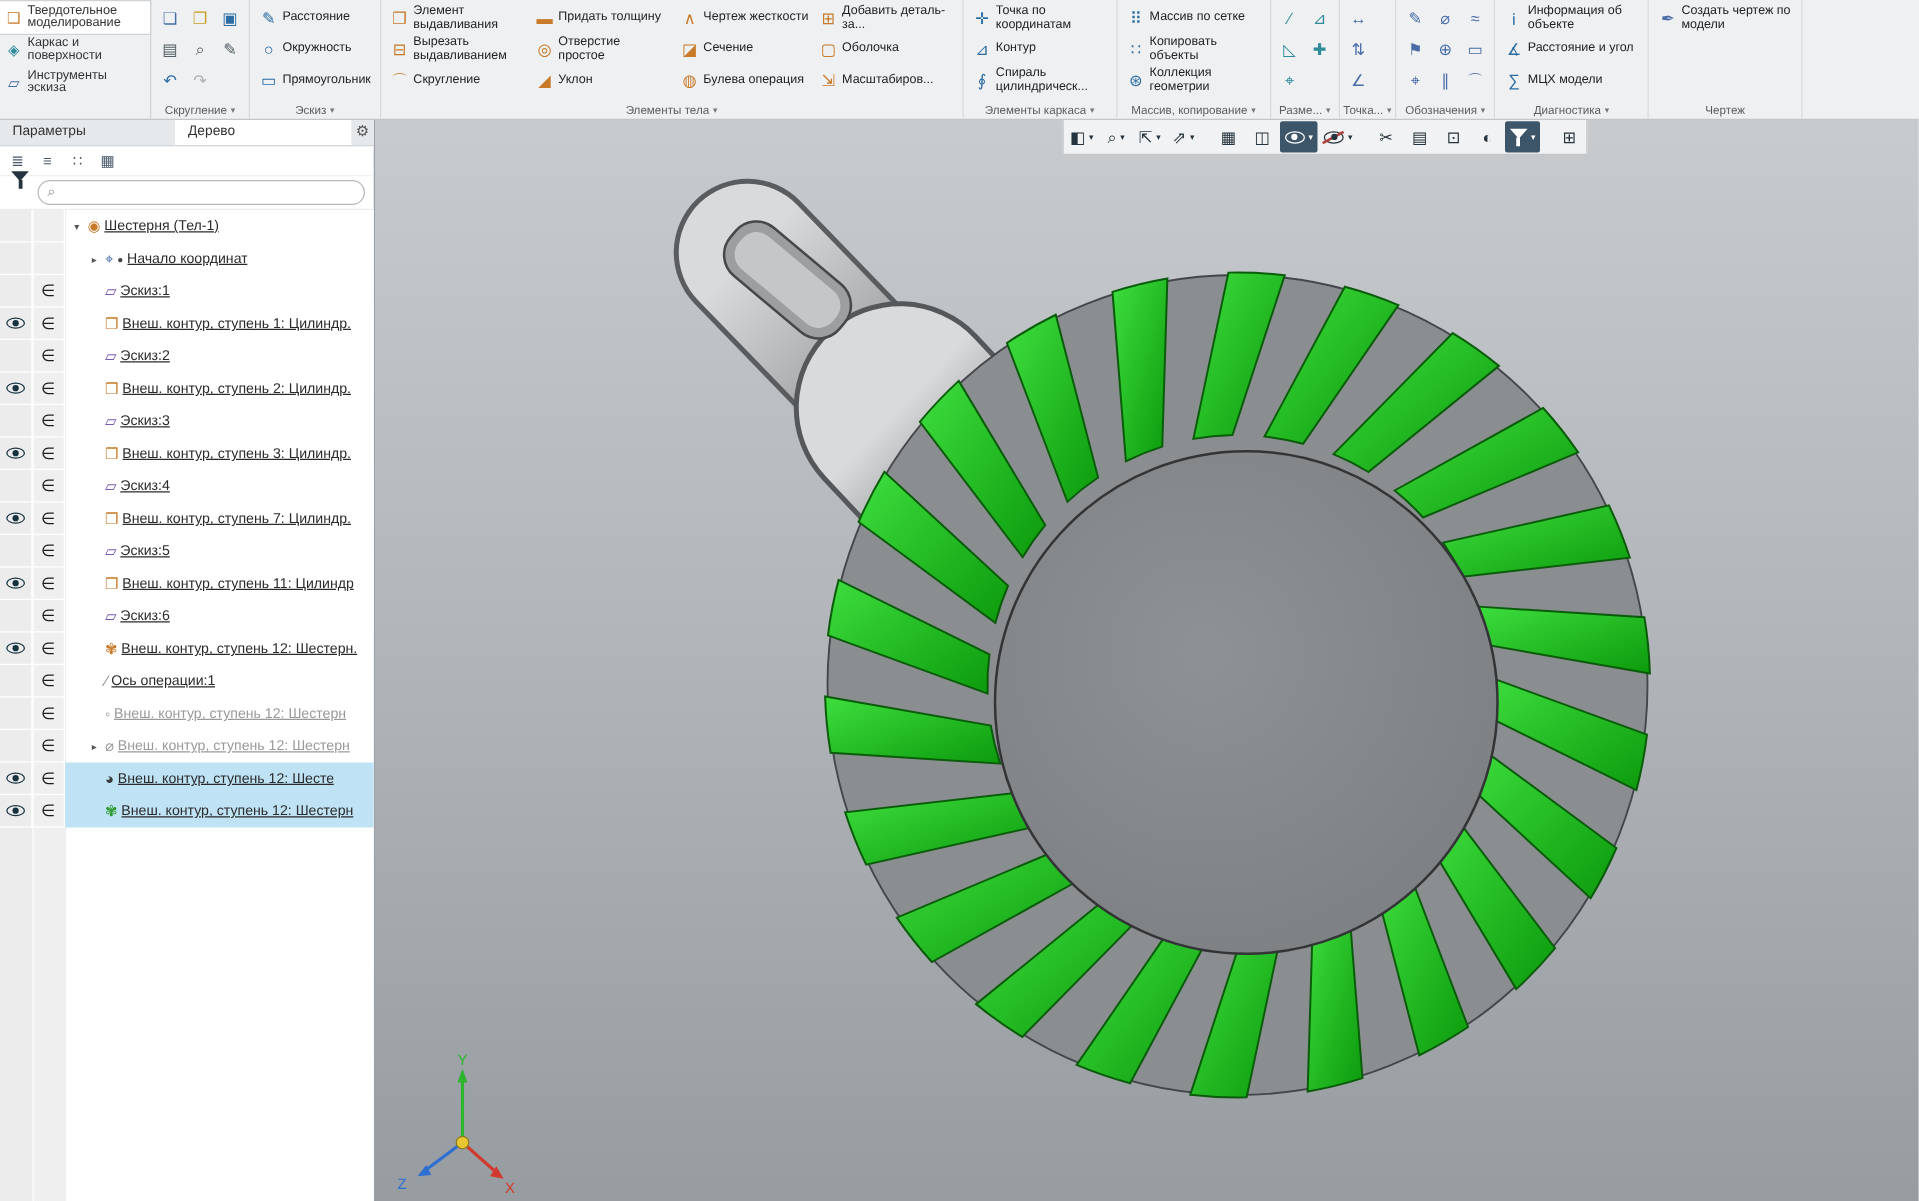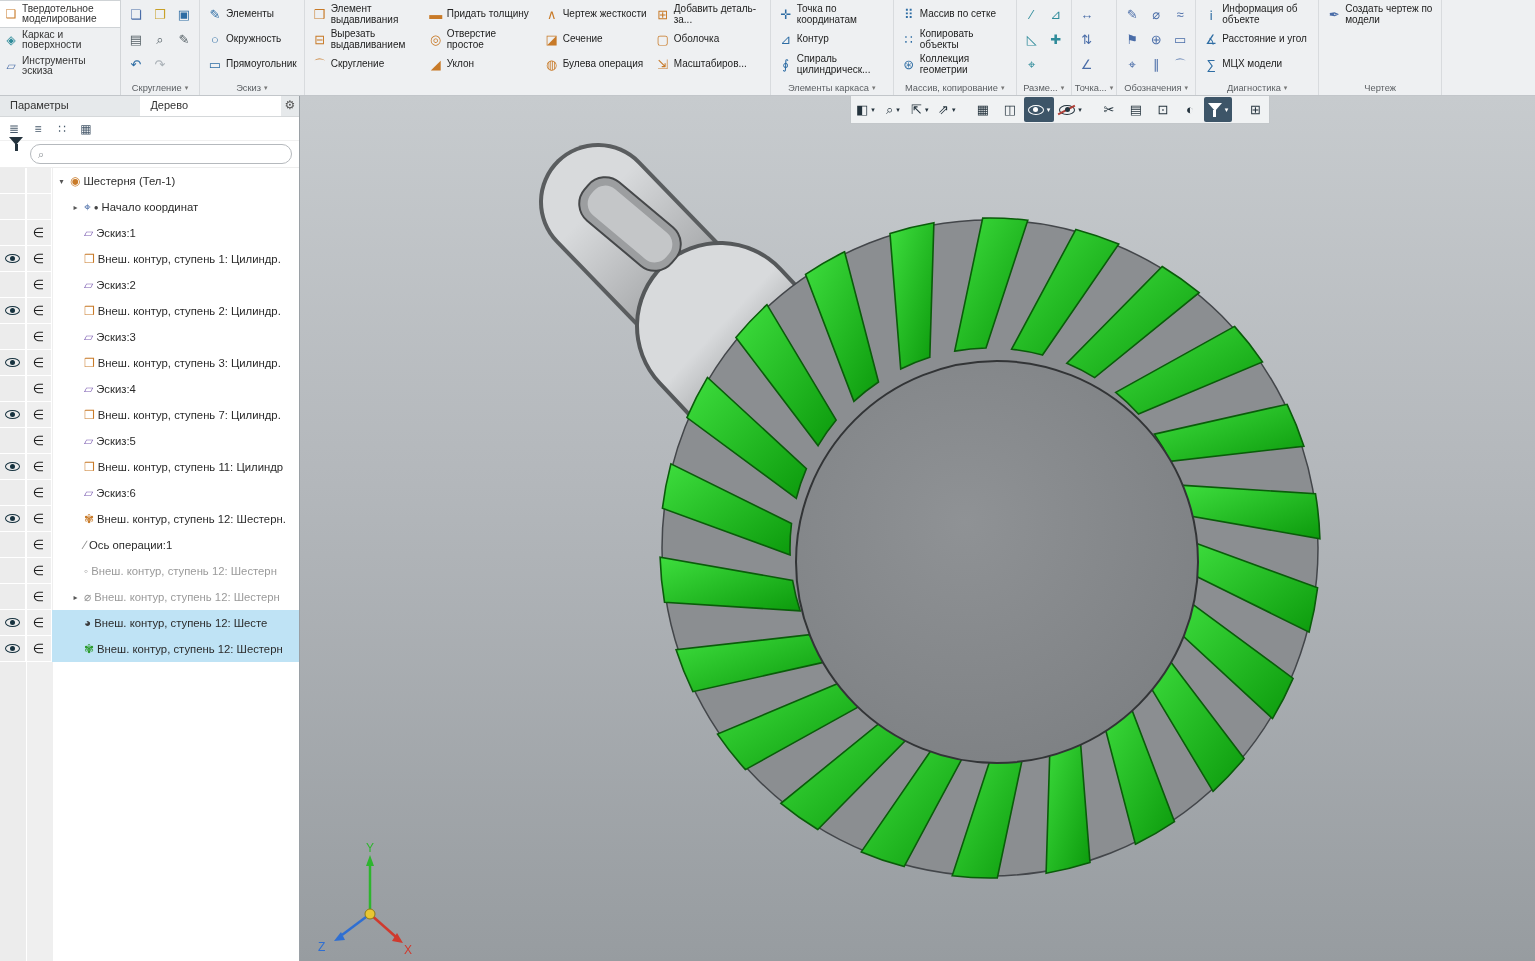--- a/index.html
+++ b/index.html
@@ -39,21 +39,21 @@
     linear-gradient(#ececec,#ececec) 0 0/26px 100% no-repeat,
     linear-gradient(#efefef,#efefef) 27px 0/26px 100% no-repeat,#fff;}
   .trow{height:26px;display:flex;align-items:stretch;font-size:11.3px;color:#2b2b2b;cursor:default;}
   .tcell{width:26px;flex:0 0 26px;display:flex;align-items:center;justify-content:center;border-bottom:1px solid #fff;border-right:1px solid #fff;}
   .tbody2{flex:1;display:flex;align-items:center;gap:3px;overflow:hidden;}
   .trow.sel .tbody2{background:#bfe3f5;}
   .trow.muted .ttxt{color:#9a9a9a;}
   .texp{width:11px;flex:0 0 11px;font-size:8px;color:#555;text-align:center;}
   .tico{font-size:12px;}
   .tbul{font-size:8px;color:#444;}
-  .ttxt{white-space:nowrap;overflow:hidden;}
+  .ttxt{white-space:nowrap;overflow:hidden;text-decoration:underline;}
   .inclmark{font-size:13px;color:#1c1c1c;}
   .eyeico{position:relative;width:15px;height:9px;border:1.5px solid #16323f;border-radius:50%;}
   .eyeico::after{content:"";position:absolute;left:50%;top:50%;width:5px;height:5px;margin:-2.5px 0 0 -2.5px;background:#16323f;border-radius:50%;}
 
   
   .viewport{position:absolute;left:300px;top:96px;right:0;bottom:0;background:linear-gradient(#c7cbce 0%,#b3b7bb 45%,#979ca0 100%);overflow:hidden;}
   #gear-svg{position:absolute;inset:0;z-index:1;}
   .vtoolbar{position:absolute;left:550px;top:0;z-index:2;display:flex;align-items:center;background:#f0f2f3;border:1px solid #c3c7ca;border-top:none;padding:1px;gap:1px;}
   .vbtn{height:25px;min-width:26px;display:flex;align-items:center;justify-content:center;gap:3px;padding:0 4px;color:#24333d;font-size:13px;border-radius:2px;cursor:default;}
   .vbtn.pressed{background:#3d5568;color:#fff;}
@@ -125,21 +125,21 @@
           <div class="rib-glabel">
             <span>Скругление</span>
             <span class="garr">▾</span>
           </div>
         </div>
         <div class="rib-group">
           <div class="rib-cols">
             <div class="rib-col">
               <div class="rib-btn">
                 <span class="ric" style="color: rgb(46, 109, 164);">✎</span>
-                <span class="rlb">Элементы</span>
+                <span class="rlb">Расстояние</span>
               </div>
               <div class="rib-btn">
                 <span class="ric" style="color: rgb(46, 109, 164);">○</span>
                 <span class="rlb">Окружность</span>
               </div>
               <div class="rib-btn">
                 <span class="ric" style="color: rgb(46, 109, 164);">▭</span>
                 <span class="rlb">Прямоугольник</span>
               </div>
             </div>
@@ -200,20 +200,24 @@
               </div>
               <div class="rib-btn">
                 <span class="ric" style="color: rgb(200, 122, 40);">▢</span>
                 <span class="rlb">Оболочка</span>
               </div>
               <div class="rib-btn">
                 <span class="ric" style="color: rgb(200, 122, 40);">⇲</span>
                 <span class="rlb">Масштабиров...</span>
               </div>
             </div>
+          </div>
+          <div class="rib-glabel">
+            <span>Элементы тела</span>
+            <span class="garr">▾</span>
           </div>
         </div>
         <div class="rib-group">
           <div class="rib-cols">
             <div class="rib-col">
               <div class="rib-btn">
                 <span class="ric" style="color: rgb(46, 109, 164);">✛</span>
                 <span class="rlb">Точка по координатам</span>
               </div>
               <div class="rib-btn">

